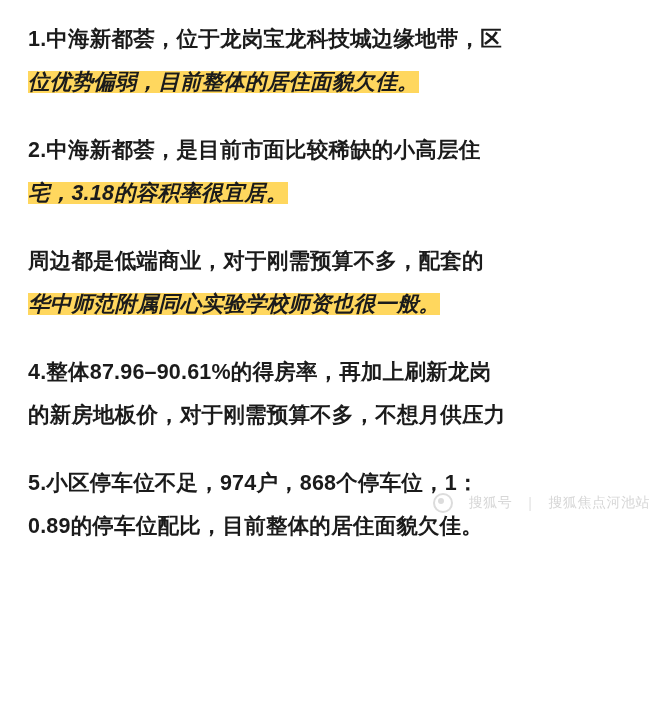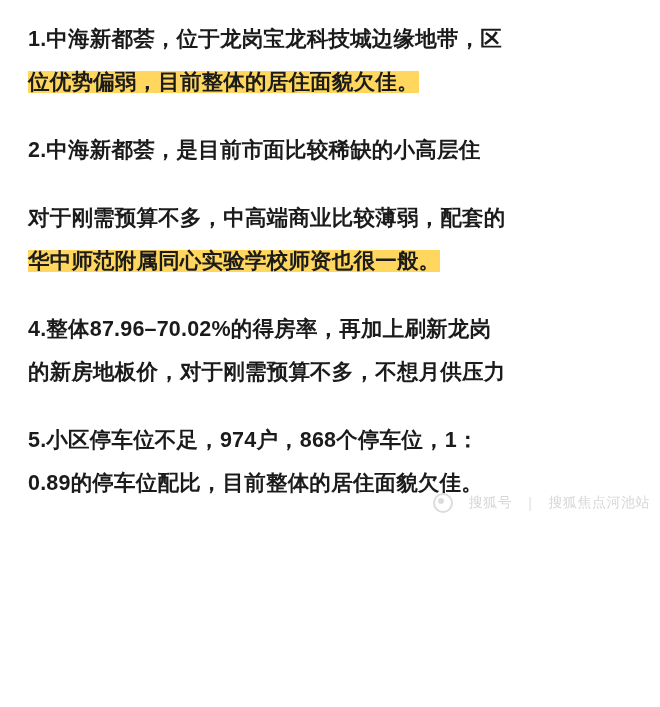--- a/index.html
+++ b/index.html
@@ -38,20 +38,21 @@
     white-space: pre;
   }
   .hl {
     background: linear-gradient(to bottom,
         rgba(255,255,255,0) 0%,
         rgba(255,255,255,0) 6%,
         #ffd75e 6%,
         #ffd75e 97%,
         rgba(255,255,255,0) 97%);
     padding: 0;
+    font-style: italic;
   }
   .watermark {
     position: absolute;
     right: 10px;
     bottom: 20px;
     display: flex;
     align-items: center;
     gap: 16px;
     color: #d7d7d7;
     font-size: 14px;
@@ -85,27 +86,28 @@
 <body>
 
 <div class="page">
   <div id="paragraphs">
       <p class="para">
         <span class="line"><span>1.中海新都荟，位于龙岗宝龙科技城边缘地带，区</span></span>
         <span class="line"><span class="hl">位优势偏弱，目前整体的居住面貌欠佳。</span></span>
       </p>
       <p class="para">
         <span class="line"><span>2.中海新都荟，是目前市面比较稀缺的小高层住</span></span>
+        <span class="line"><span class="hl">宅，3.18的容积率很宜居。</span></span>
       </p>
       <p class="para">
-        <span class="line"><span>对于刚需预算不多，中高端商业比较薄弱，配套的</span></span>
+        <span class="line"><span>周边都是低端商业，对于刚需预算不多，配套的</span></span>
         <span class="line"><span class="hl">华中师范附属同心实验学校师资也很一般。</span></span>
       </p>
       <p class="para">
-        <span class="line"><span>4.整体87.96–70.02%的得房率，再加上刷新龙岗</span></span>
+        <span class="line"><span>4.整体87.96–90.61%的得房率，再加上刷新龙岗</span></span>
         <span class="line"><span>的新房地板价，对于刚需预算不多，不想月供压力</span></span>
       </p>
       <p class="para">
         <span class="line"><span>5.小区停车位不足，974户，868个停车位，1：</span></span>
         <span class="line"><span>0.89的停车位配比，目前整体的居住面貌欠佳。</span></span>
       </p>
     </div>
 
   <div class="watermark">
     <span class="wm-logo"></span>

